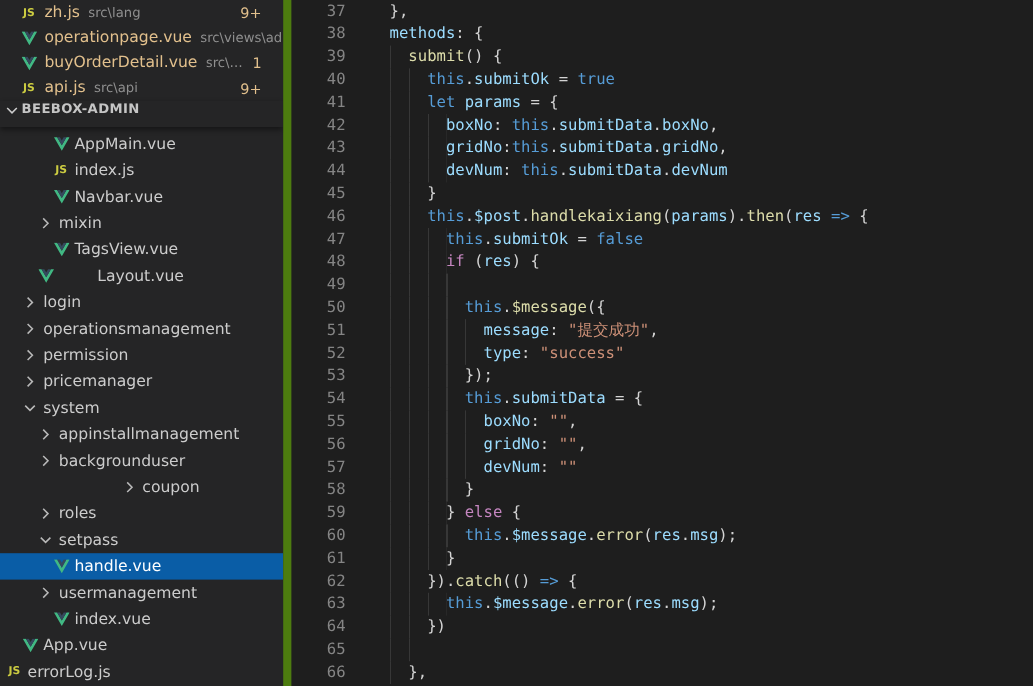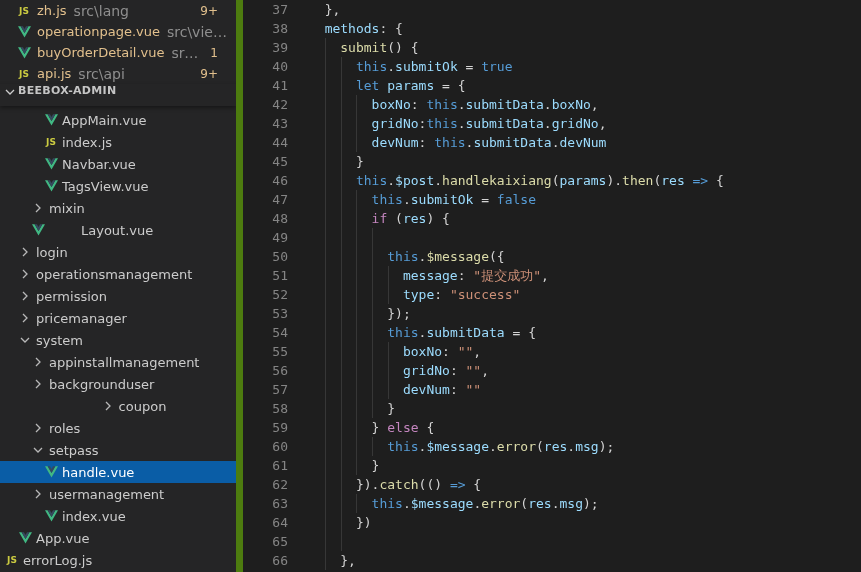--- a/index.html
+++ b/index.html
@@ -3,21 +3,21 @@
 <meta charset="utf-8">
 <style>
   * { margin:0; padding:0; box-sizing:border-box; }
   html,body { width:861px; height:572px; overflow:hidden; background:#1e1e1e; }
   .app { display:flex; width:861px; height:572px; font-family:"DejaVu Sans","Liberation Sans",sans-serif; }
 
   
   .sidebar { flex:0 0 243px; width:243px; background:var(--sidebar-bg,#252526); color:var(--tree-text,#cccccc); overflow:hidden; border-right:7px solid #4d7c0f; display:flex; flex-direction:column; }
   .oe-row { height:21px; display:flex; align-items:center; padding-left:16px; font-size:13px; cursor:pointer; }
   .oe-name { color:var(--modified-gold,#e2c08d); margin-left:5px; white-space:nowrap; }
-  .oe-path { color:#8f8f8f; font-size:14px; margin-left:7px; white-space:nowrap; overflow:hidden; text-overflow:ellipsis; flex:1; }
+  .oe-path { color:#8f8f8f; font-size:11px; margin-left:7px; white-space:nowrap; overflow:hidden; text-overflow:ellipsis; flex:1; }
   .oe-badge { color:var(--modified-gold,#e2c08d); font-size:12px; padding:0 18px 0 6px; }
   .section-header { height:22px; display:flex; align-items:flex-start; padding-left:2px; font-size:11px; font-weight:bold; color:#c5c5c5; letter-spacing:.3px; box-shadow:0 2px 4px rgba(0,0,0,.4); position:relative; z-index:2; cursor:pointer; }
   .tree { flex:1; padding-top:3px; overflow:hidden; }
   .trow { height:22px; display:flex; align-items:center; font-size:13px; cursor:pointer; white-space:nowrap; }
   .trow.selected, .trow.selected:hover { background:var(--selection-bg,#0a5da6); color:#ffffff; }
   .chev { width:16px; height:16px; flex:0 0 16px; display:flex; align-items:center; justify-content:center; }
   .chev.expanded svg { transform:rotate(90deg); }
   .ficon { width:16px; height:16px; flex:0 0 16px; display:flex; align-items:center; justify-content:center; }
   .js-icon { color:var(--js-yellow,#cbcb41); font-size:9px; font-weight:bold; }
   .tlabel { margin-left:3px; }
@@ -100,36 +100,36 @@
         </div>
         <div class="trow" style="padding-left: 43px;">
           <span class="ficon">
             <svg width="13" height="12" viewBox="0 0 16 14">
               <path d="M0 0h3.2L8 8.3 12.8 0H16L8 13.9z" fill="var(--vue-green)"></path>
               <path d="M3.2 0h2.9L8 3.3 9.9 0h2.9L8 8.3z" fill="#35495e"></path>
             </svg>
           </span>
           <span class="tlabel">Navbar.vue</span>
         </div>
+        <div class="trow" style="padding-left: 30px;">
+          <span class="chev collapsed">
+            <svg width="16" height="16" viewBox="0 0 16 16">
+              <path d="M6 4l4 4-4 4" fill="none" stroke="#b8b8b8" stroke-width="1.3"></path>
+            </svg>
+          </span>
+          <span class="tlabel">mixin</span>
+        </div>
         <div class="trow" style="padding-left: 43px;">
           <span class="ficon">
             <svg width="13" height="12" viewBox="0 0 16 14">
               <path d="M0 0h3.2L8 8.3 12.8 0H16L8 13.9z" fill="var(--vue-green)"></path>
               <path d="M3.2 0h2.9L8 3.3 9.9 0h2.9L8 8.3z" fill="#35495e"></path>
             </svg>
           </span>
           <span class="tlabel">TagsView.vue</span>
-        </div>
-        <div class="trow" style="padding-left: 30px;">
-          <span class="chev collapsed">
-            <svg width="16" height="16" viewBox="0 0 16 16">
-              <path d="M6 4l4 4-4 4" fill="none" stroke="#b8b8b8" stroke-width="1.3"></path>
-            </svg>
-          </span>
-          <span class="tlabel">mixin</span>
         </div>
         <div class="trow" style="padding-left: 30px; gap: 32px;">
           <span class="ficon">
             <svg width="13" height="12" viewBox="0 0 16 14">
               <path d="M0 0h3.2L8 8.3 12.8 0H16L8 13.9z" fill="var(--vue-green)"></path>
               <path d="M3.2 0h2.9L8 3.3 9.9 0h2.9L8 8.3z" fill="#35495e"></path>
             </svg>
           </span>
           <span class="tlabel">Layout.vue</span>
         </div>

